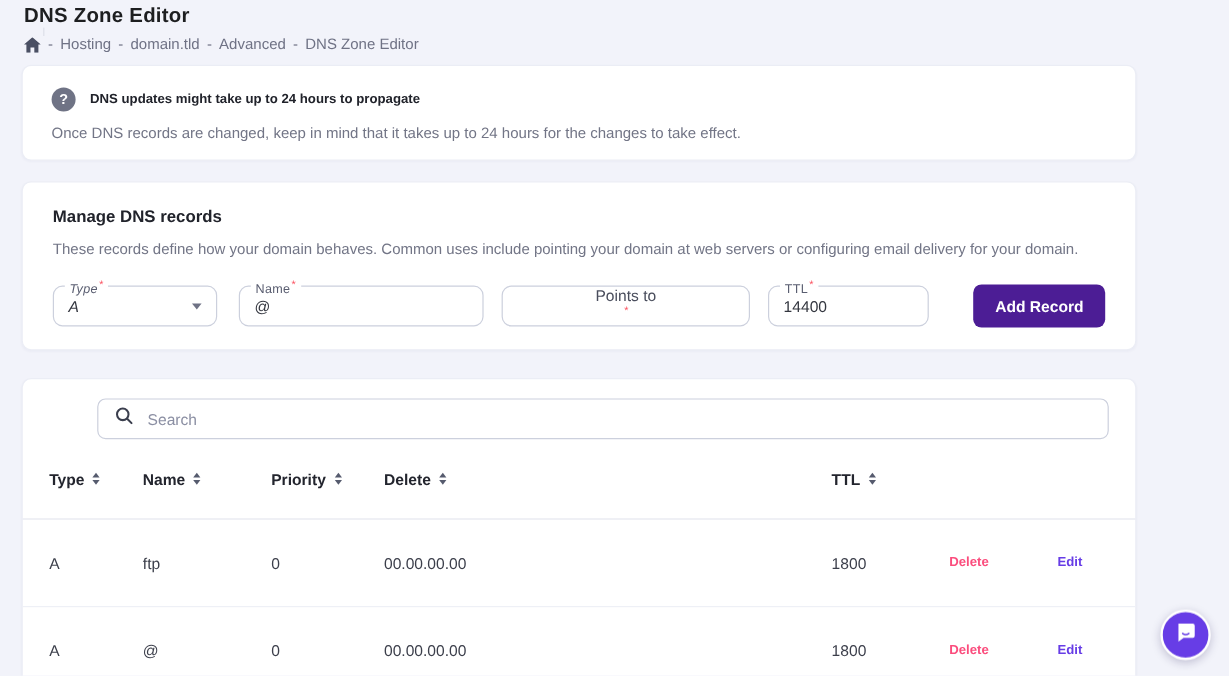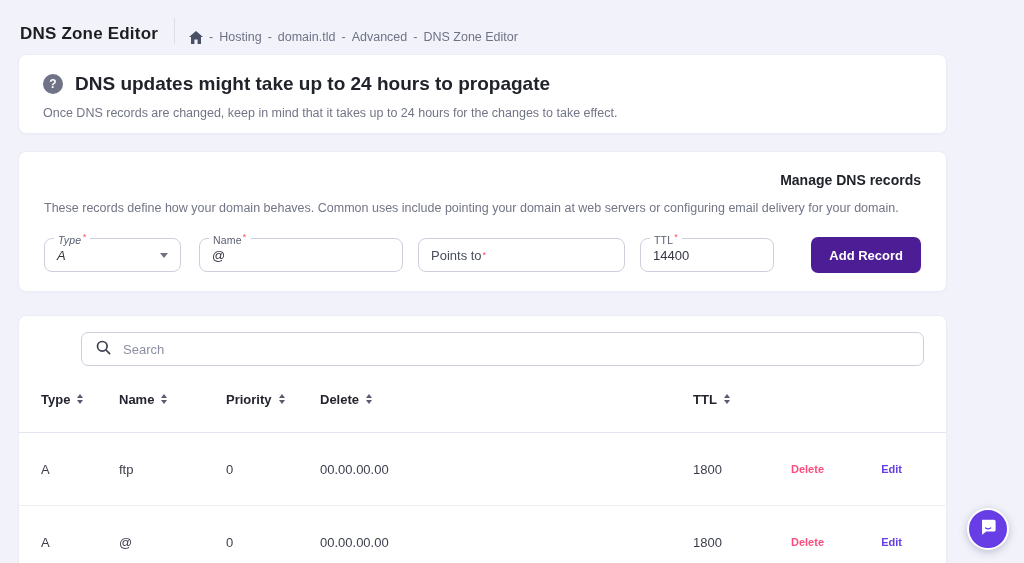--- a/index.html
+++ b/index.html
@@ -3,60 +3,60 @@
 <meta charset="utf-8">
 <style>
   * { margin:0; padding:0; box-sizing:border-box; }
   html,body { width:1024px; height:563px; overflow:hidden; }
   body {
     background:#f2f3fa;
     font-family:"Liberation Sans", sans-serif;
     color:#1d1e20;
   }
   
-  .topbar { display:flex; align-items:flex-end; padding:13px 0 0 20px; height:44px; }
+  .topbar { display:flex; align-items:flex-start; padding:3px 0 0 20px; height:44px;flex-direction:column; }
   .page-title { font-size:17px; font-weight:bold; color:#1d1e20; letter-spacing:.2px; }
   .vdivider { width:1px; height:26px; background:#dcdfe9; margin:0 14px 0 16px; }
   .breadcrumb { display:flex; align-items:center; gap:6px; font-size:12.5px; color:#6f7285; }
   .breadcrumb svg { display:block; }
   .crumb-sep { color:#6f7285; }
   
   .card {
     background:#fff; border:1px solid #ebedf5; border-radius:8px;
     width:929px; margin-left:18px;
     box-shadow:0 1px 2px rgba(30,35,90,.03);
   }
   .banner-card { margin-top:10px; padding:18px 24px; height:80px; }
   .banner-head { display:flex; align-items:center; gap:12px; }
   .qicon {
     width:20px; height:20px; border-radius:50%; background:#6f7385; color:#fff;
     font-size:12px; font-weight:bold; display:flex; align-items:center; justify-content:center;
     flex:0 0 auto;
   }
-  .banner-title { font-size:19px; font-weight:bold; color:#21232b; }
+  .banner-title { font-size:11px; font-weight:bold; color:#21232b; }
   .banner-desc { margin-top:11px; font-size:12.5px; color:#727586; }
   
   .manage-card { margin-top:17px; padding:20px 25px 24px 25px; height:141px; }
-  .manage-title { font-size:14px; font-weight:bold; color:#21232b;text-align:right; }
+  .manage-title { font-size:14px; font-weight:bold; color:#21232b; }
   .manage-desc { margin-top:13px; font-size:12.5px; color:#727586; }
   .form-row { margin-top:22px; display:flex; align-items:center; }
   .field {
     position:relative; height:34px; border:1px solid #ccd0dd; border-radius:8px;
     background:#fff; display:flex; align-items:center; padding:0 12px;
     font-size:13px; color:#33363f;
   }
   .field-label {
     position:absolute; top:-7px; left:9px; background:#fff; padding:0 4px;
     font-size:10.5px; color:#595d70; letter-spacing:.2px;
   }
   .req { color:#fb4d5c; font-size:9px; vertical-align:4px; margin-left:1px; }
   .placeholder-text { color:#494d5c; }
   .f-type { width:137px;font-style:italic; }
   .f-name { width:204px; margin-left:18px; }
-  .f-points { width:207px; margin-left:15px; }
+  .f-points { width:207px; margin-left:15px;flex-direction:column; }
   .f-ttl { width:134px; margin-left:15px; }
   .caret {
     margin-left:auto; width:0; height:0;
     border-left:4.5px solid transparent; border-right:4.5px solid transparent;
     border-top:5px solid #6f7285;
   }
   .add-btn {
     margin-left:auto; height:36px; min-width:107px; padding:0 18px;
     background:#4c1d95; color:#fff; font-weight:bold; font-size:13px;
     border:none; border-radius:7px; cursor:pointer; font-family:inherit;

